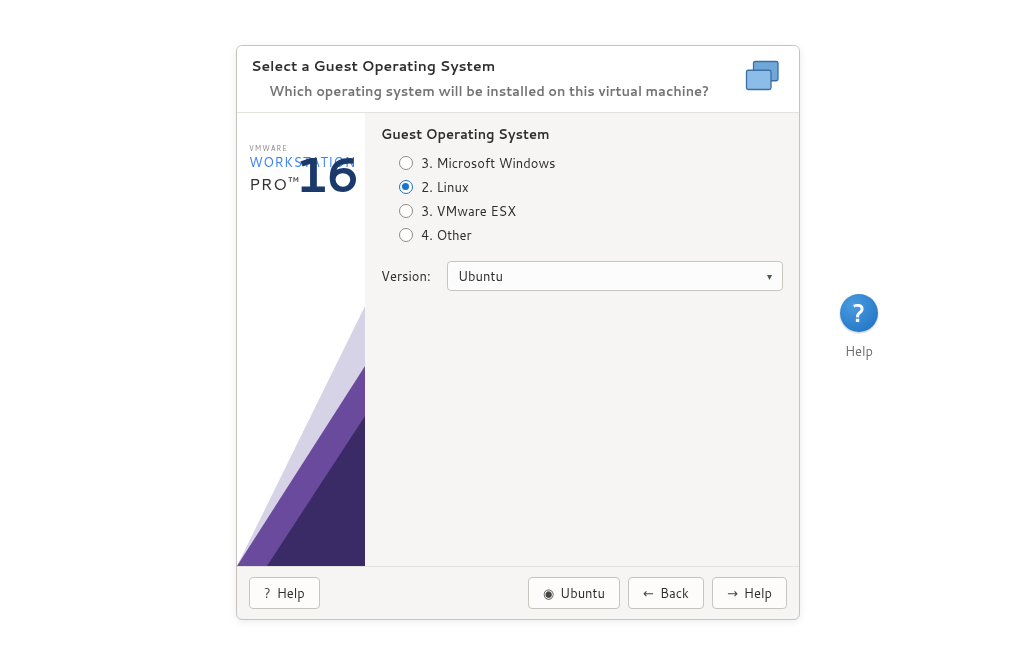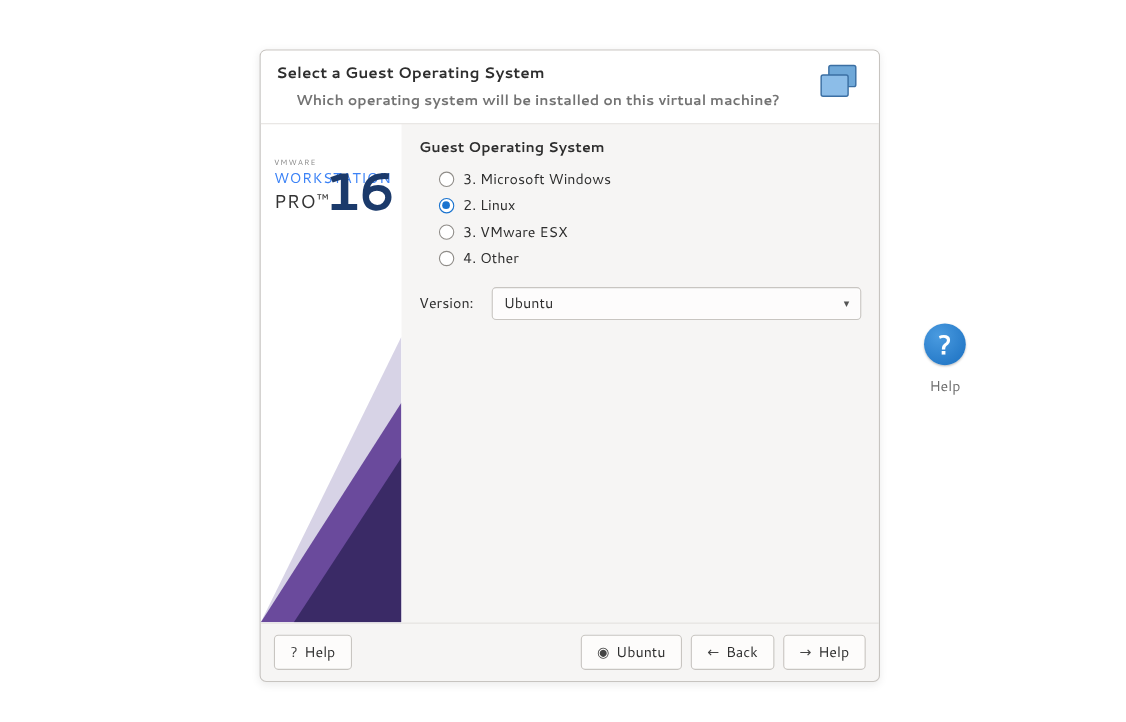--- a/index.html
+++ b/index.html
@@ -52,21 +52,21 @@
     justify-content: center;
     font-size: 15px;
     color: #404040;
     cursor: pointer;
   }
   .header-panel {
     background: #ffffff;
     border-bottom: 1px solid #e4e2df;
     padding: 10px 14px 12px 14px;
     display: flex;
-    align-items: flex-start;
+    align-items: flex-end;
     justify-content: space-between;
   }
   .header-text {
     flex: 1;
   }
   .header-title {
     font-weight: 700;
     font-size: 14px;
     color: #2e2e2e;
     margin-bottom: 6px;

